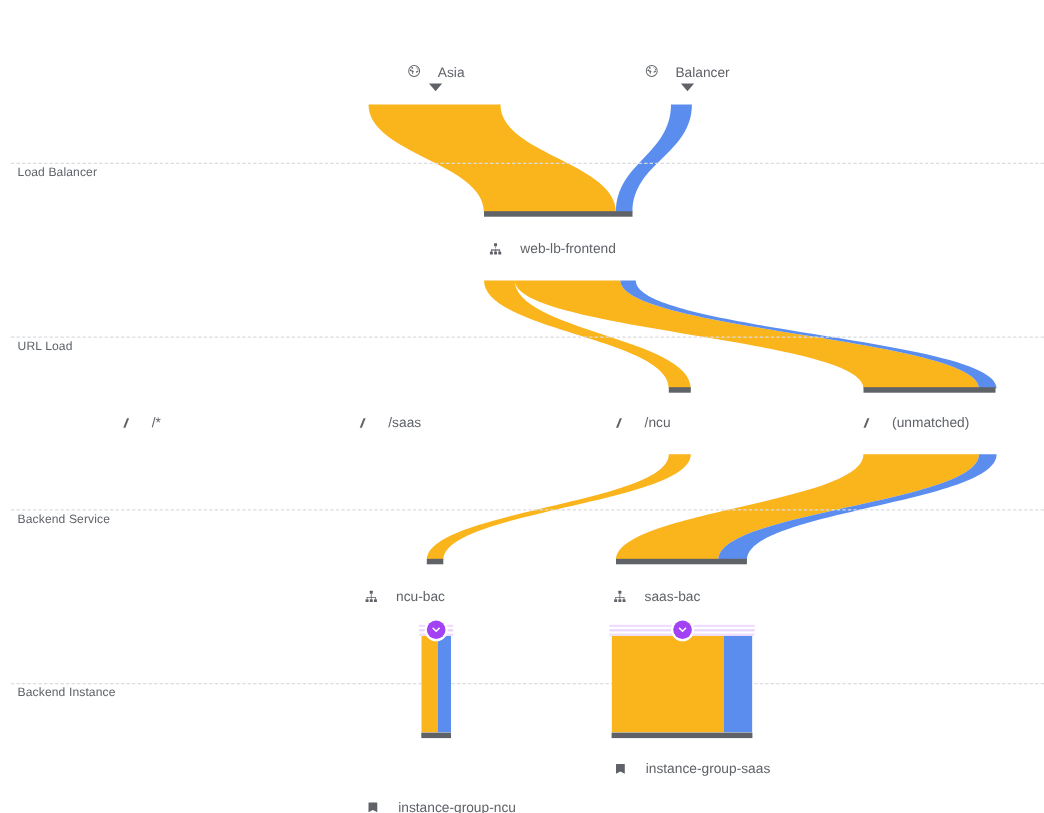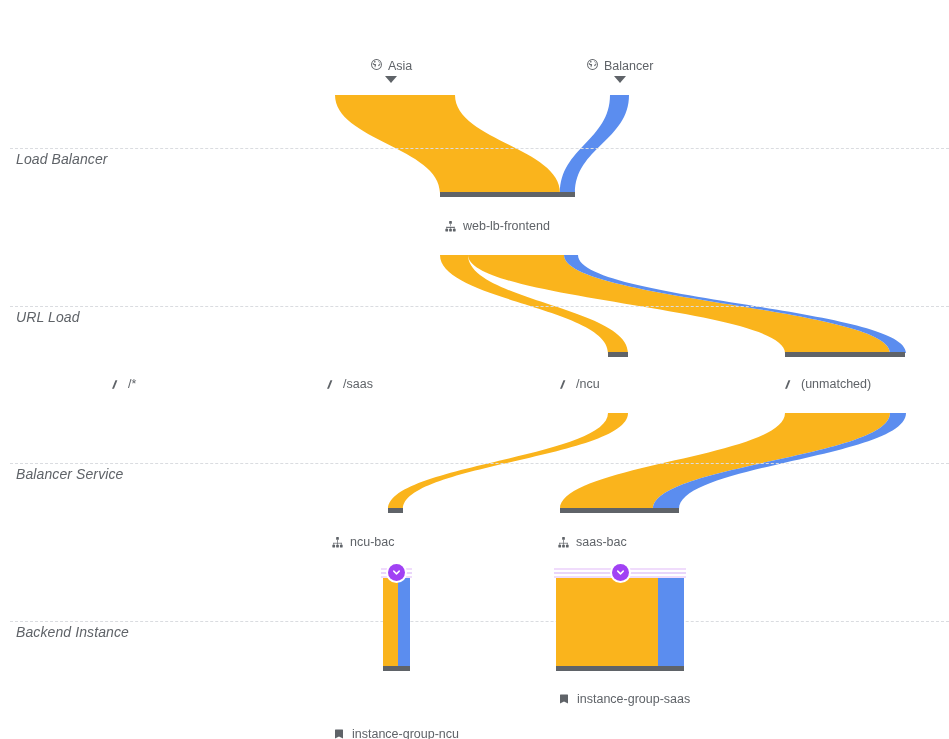--- a/index.html
+++ b/index.html
@@ -30,32 +30,31 @@
   .tier-rule {
     position: absolute;
     left: 10px;
     right: 0px;
     height: 0;
     border-top: 1px dashed #dadce0;
   }
   .tier-label {
     position: absolute;
     left: 16px;
-    font-size: 14px;
+    font-size: 11px;
     color: #5f6368;
     letter-spacing: 0.1px;
     white-space: nowrap;
-    font-style: italic;
   }
   
   .node-label {
     position: absolute;
     display: flex;
     align-items: center;
-    gap: 6px;
+    gap: 16px;
     font-size: 12.5px;
     color: #5f6368;
     white-space: nowrap;
   }
   .node-label .ic {
     display: inline-flex;
     align-items: center;
     justify-content: center;
     width: 14px;
     height: 14px;
@@ -67,21 +66,21 @@
     position: absolute;
     display: flex;
     flex-direction: column;
     align-items: center;
     font-size: 12.5px;
     color: #5f6368;
   }
   .region-chip .rowline {
     display: flex;
     align-items: center;
-    gap: 5px;
+    gap: 15px;
     white-space: nowrap;
   }
   .region-chip .caret {
     margin-top: 2px;
     width: 0;
     height: 0;
     border-left: 6px solid transparent;
     border-right: 6px solid transparent;
     border-top: 7px solid #5f6368;
   }
@@ -146,21 +145,21 @@
   <div>
     <div class="tier-rule" style="top:148px"></div>
     <div class="tier-label" style="top:151px">Load Balancer</div>
   </div>
   <div>
     <div class="tier-rule" style="top:306px"></div>
     <div class="tier-label" style="top:309px">URL Load</div>
   </div>
   <div>
     <div class="tier-rule" style="top:463px"></div>
-    <div class="tier-label" style="top:466px">Balancer Service</div>
+    <div class="tier-label" style="top:466px">Backend Service</div>
   </div>
   <div>
     <div class="tier-rule" style="top:621px"></div>
     <div class="tier-label" style="top:624px">Backend Instance</div>
   </div>
 
   <div class="region-chip" style="left:370px;top:58px">
     <div class="rowline">
       <span class="ic">
         <svg width="13" height="13" viewBox="0 0 24 24" fill="#5f6368">

